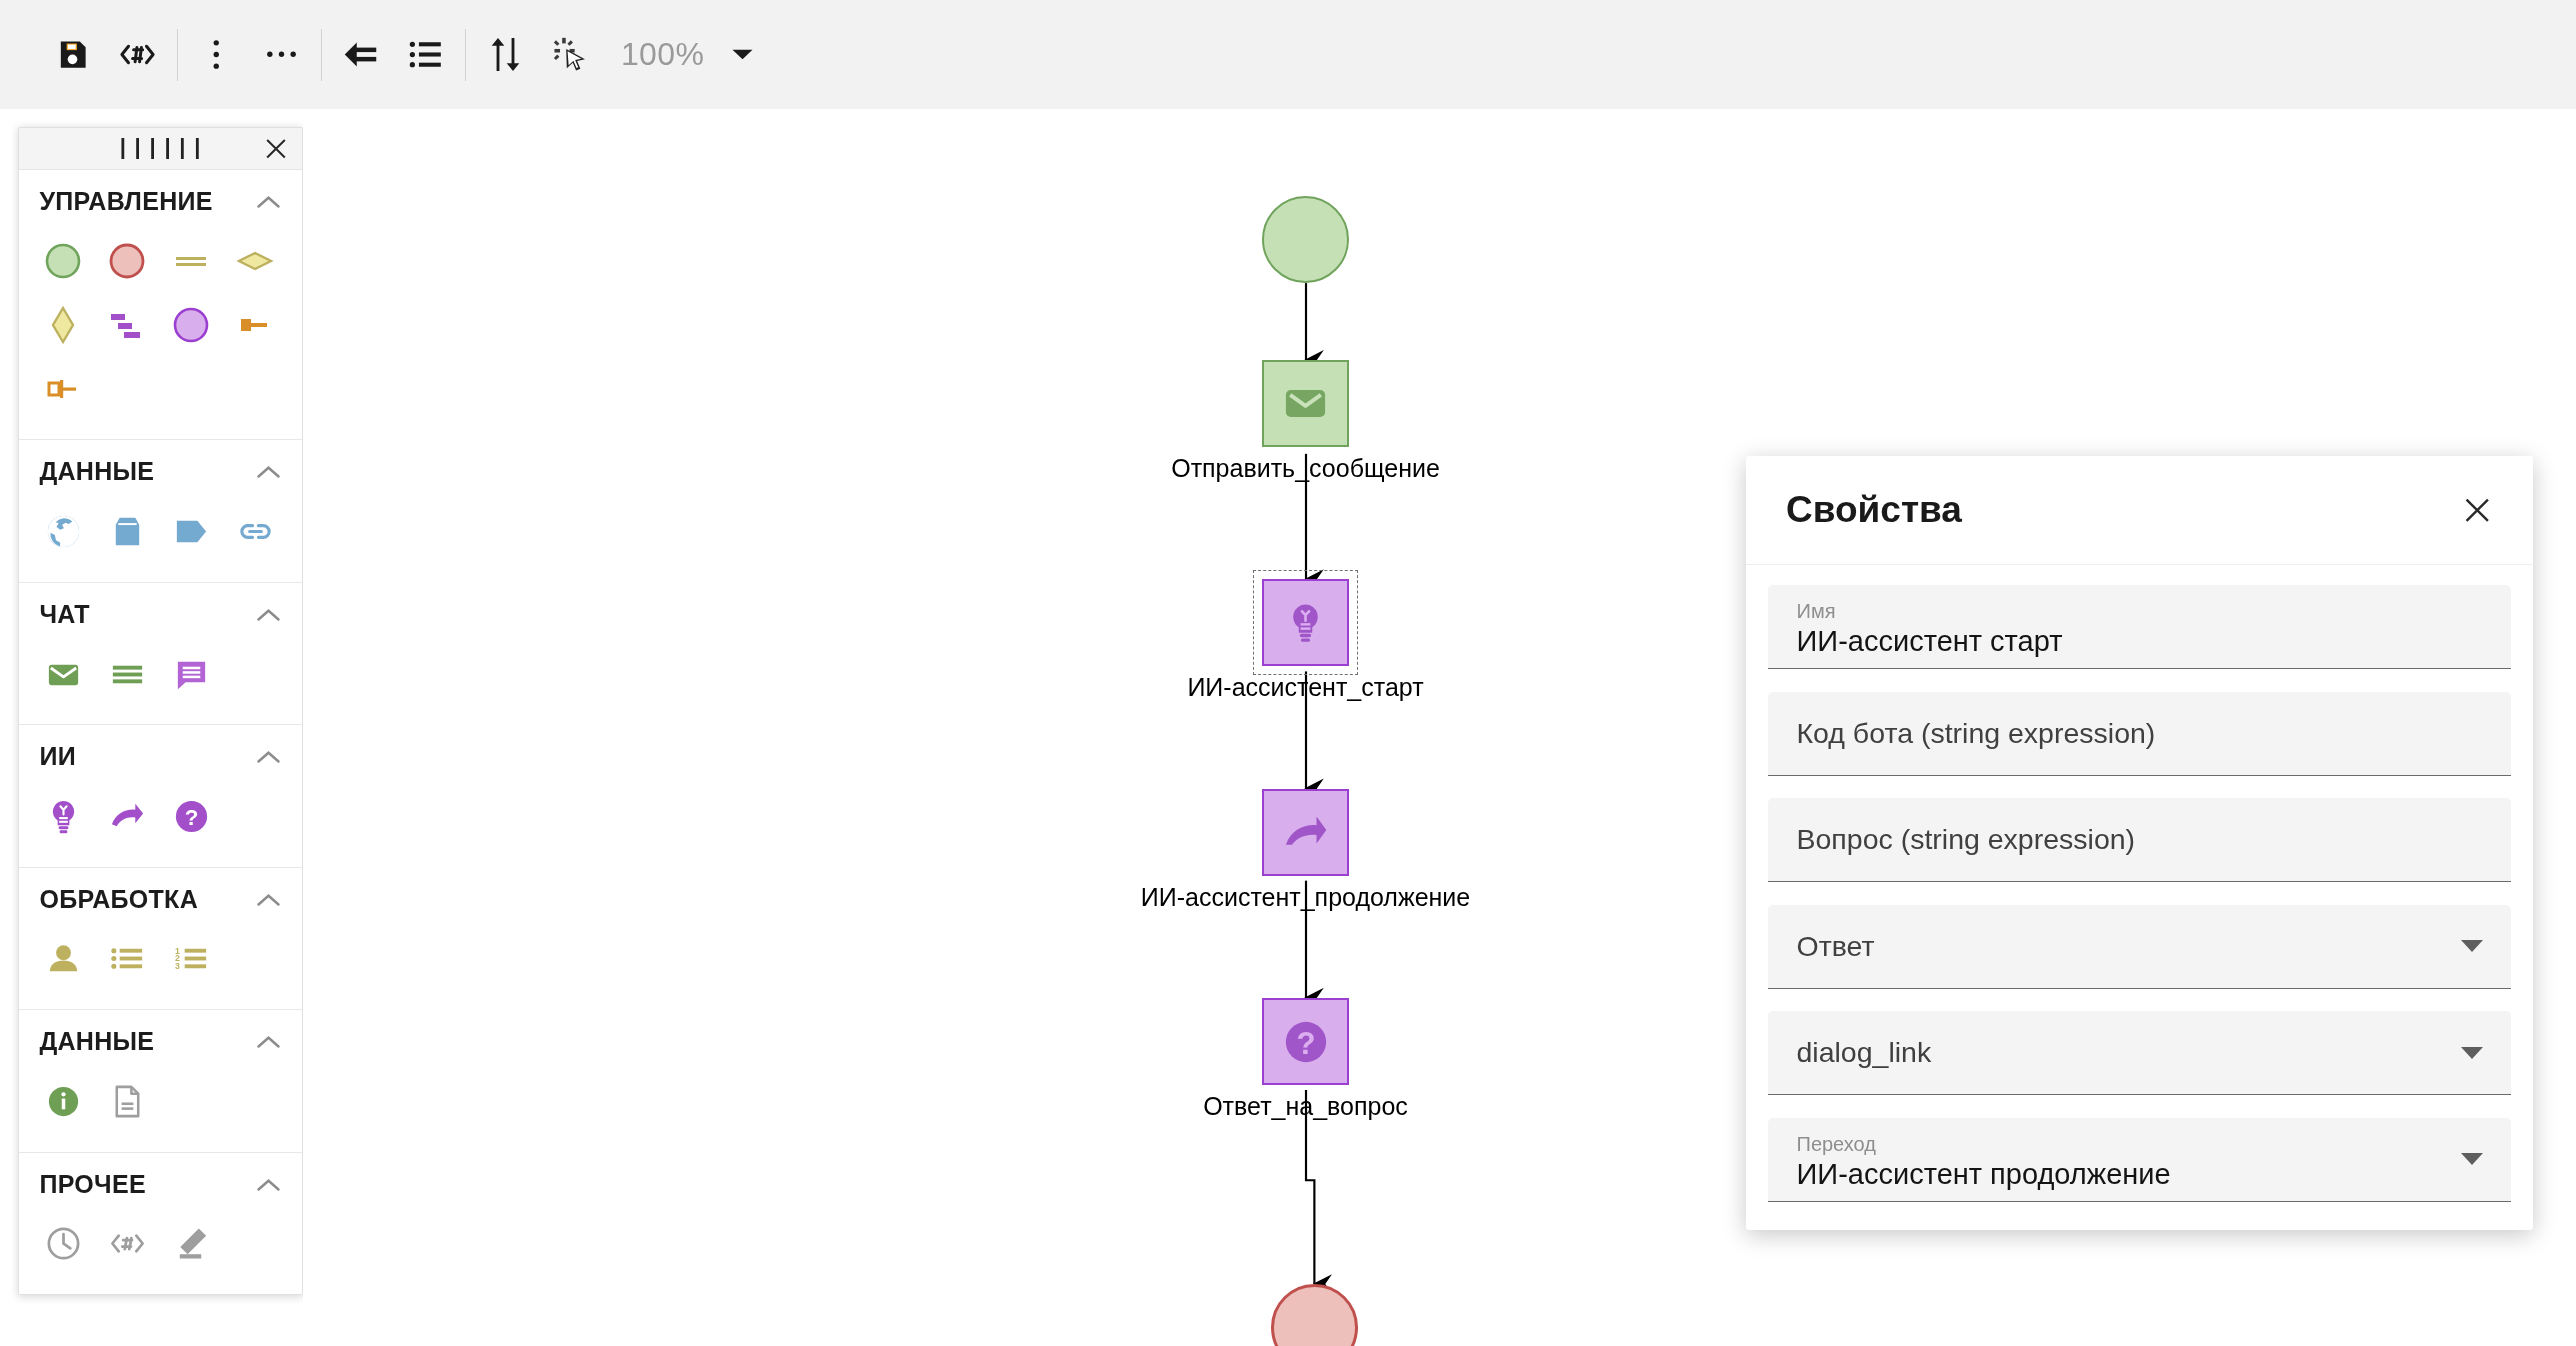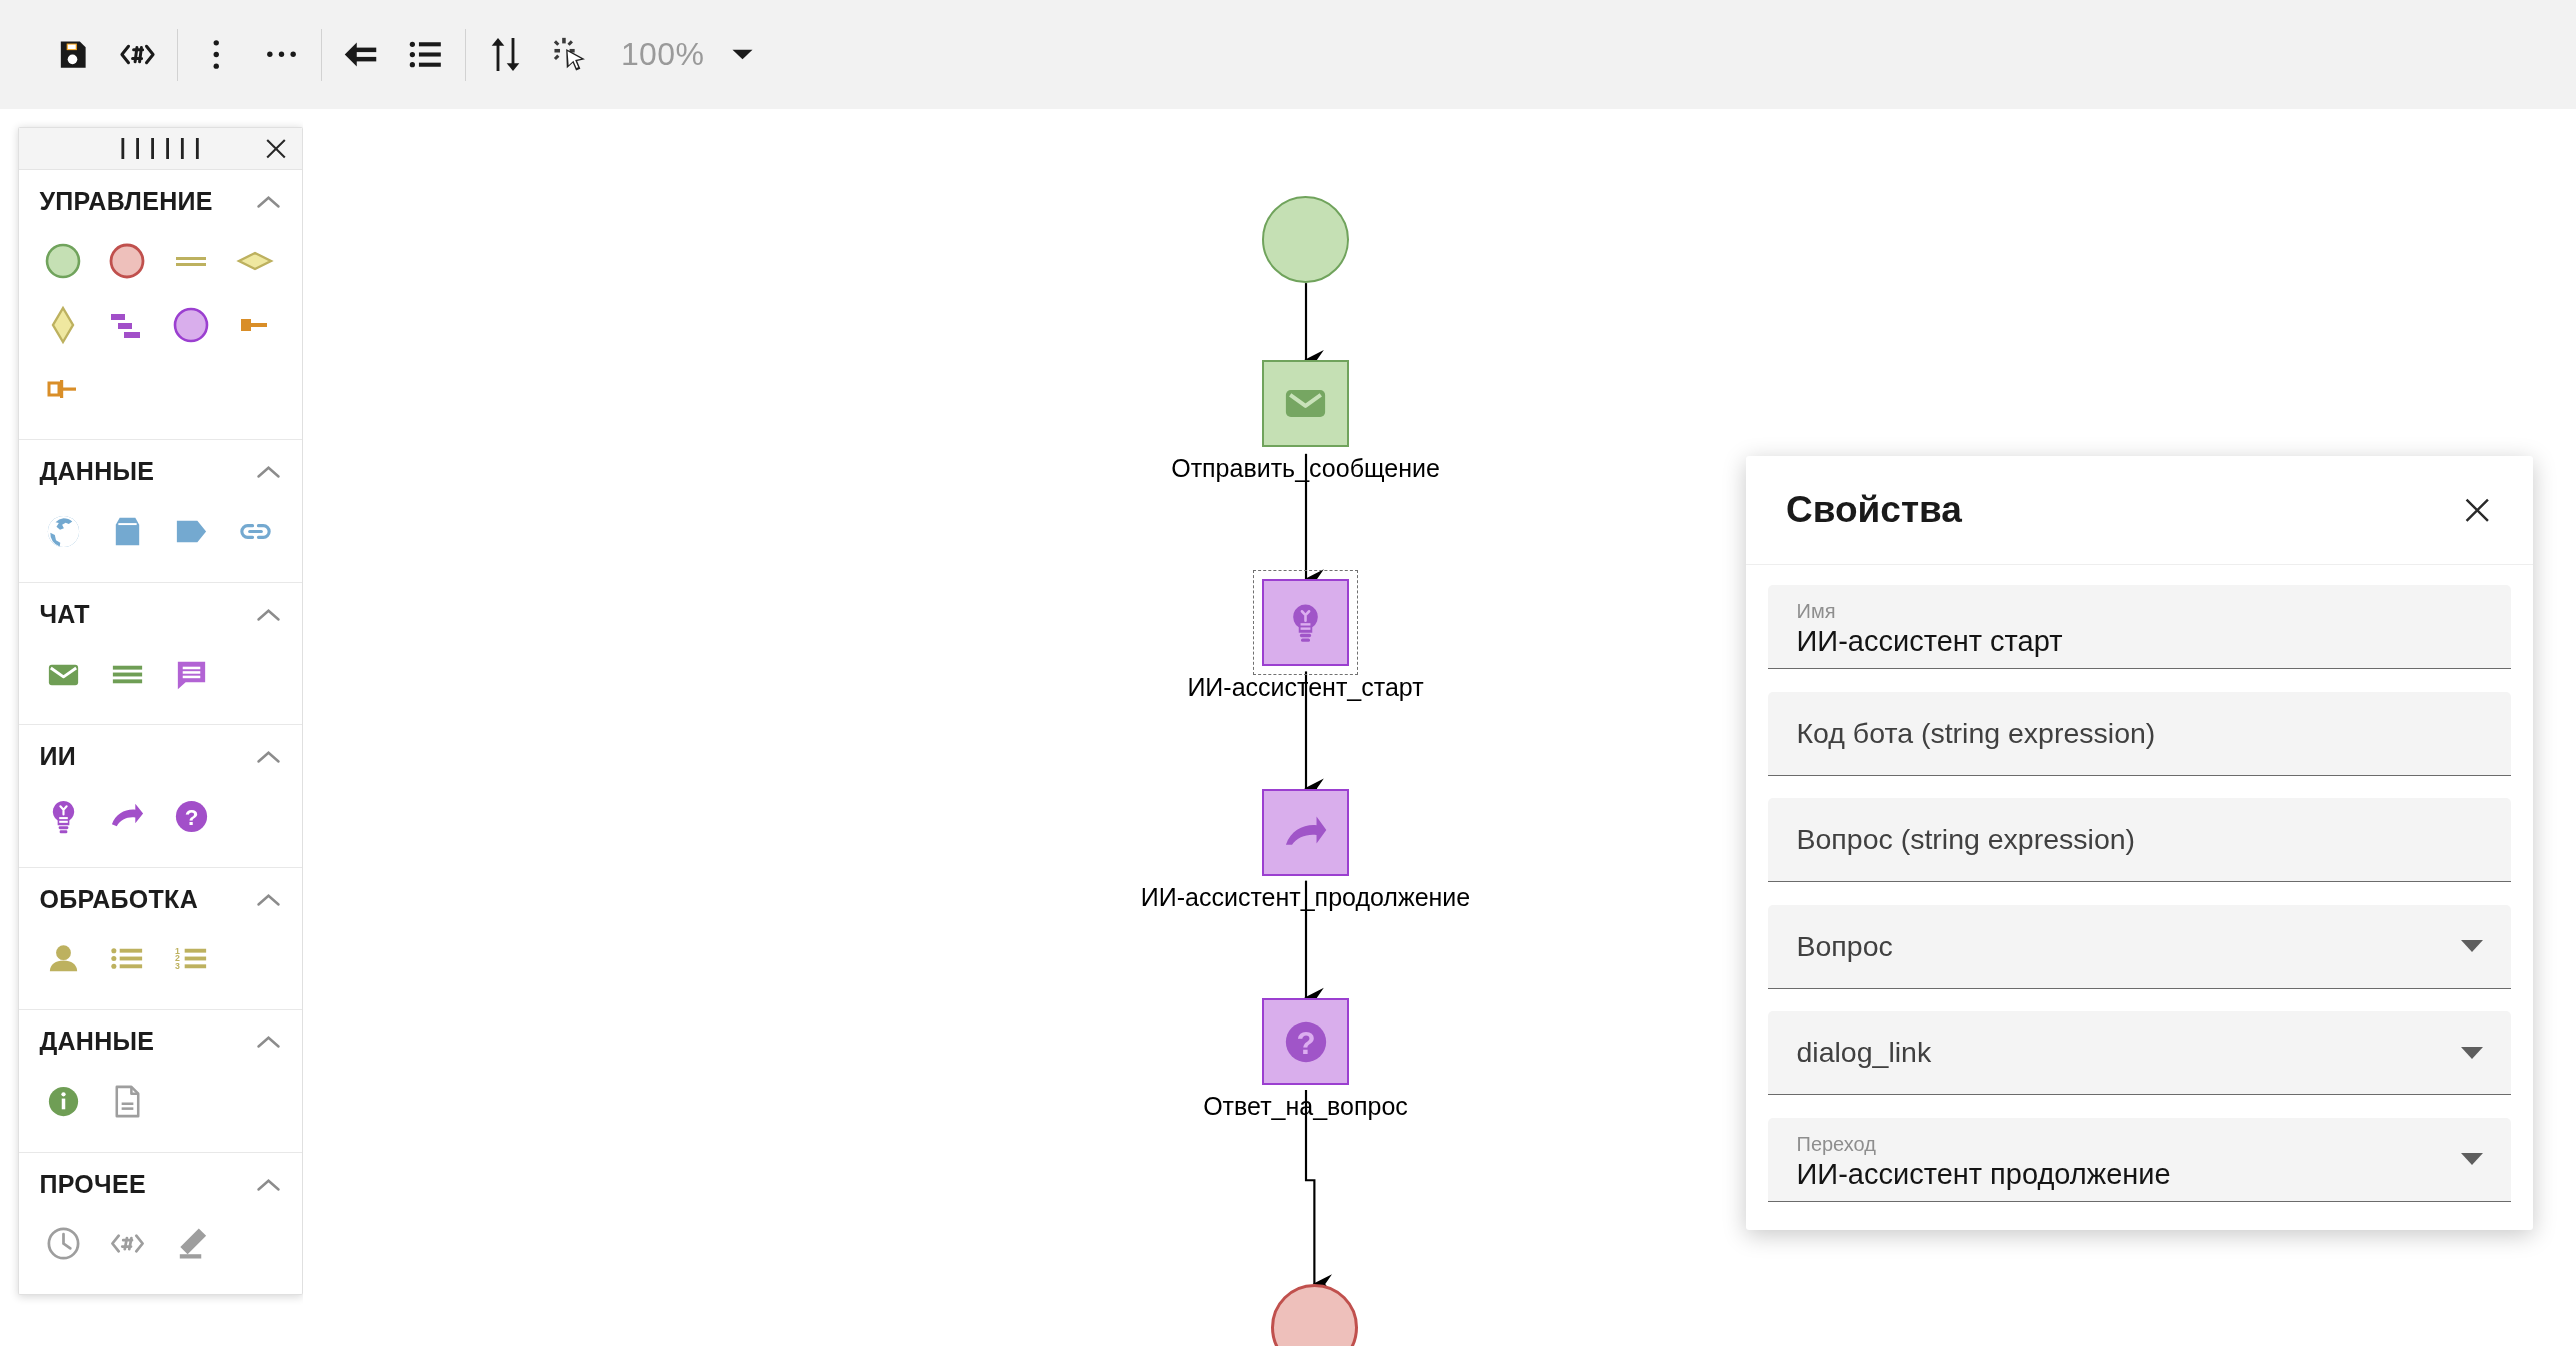--- a/index.html
+++ b/index.html
@@ -643,21 +643,21 @@
 
       <div class="field">
         <div class="field-placeholder">Код бота (string expression)</div>
       </div>
 
       <div class="field">
         <div class="field-placeholder">Вопрос (string expression)</div>
       </div>
 
       <div class="field">
-        <div class="field-placeholder">Вопрос</div>
+        <div class="field-placeholder">Ответ</div>
         <div class="field-caret"></div>
       </div>
 
       <div class="field">
         <div class="field-placeholder">dialog_link</div>
         <div class="field-caret"></div>
       </div>
 
       <div class="field has-label" style="margin-bottom:0;">
         <div class="field-label">Переход</div>

